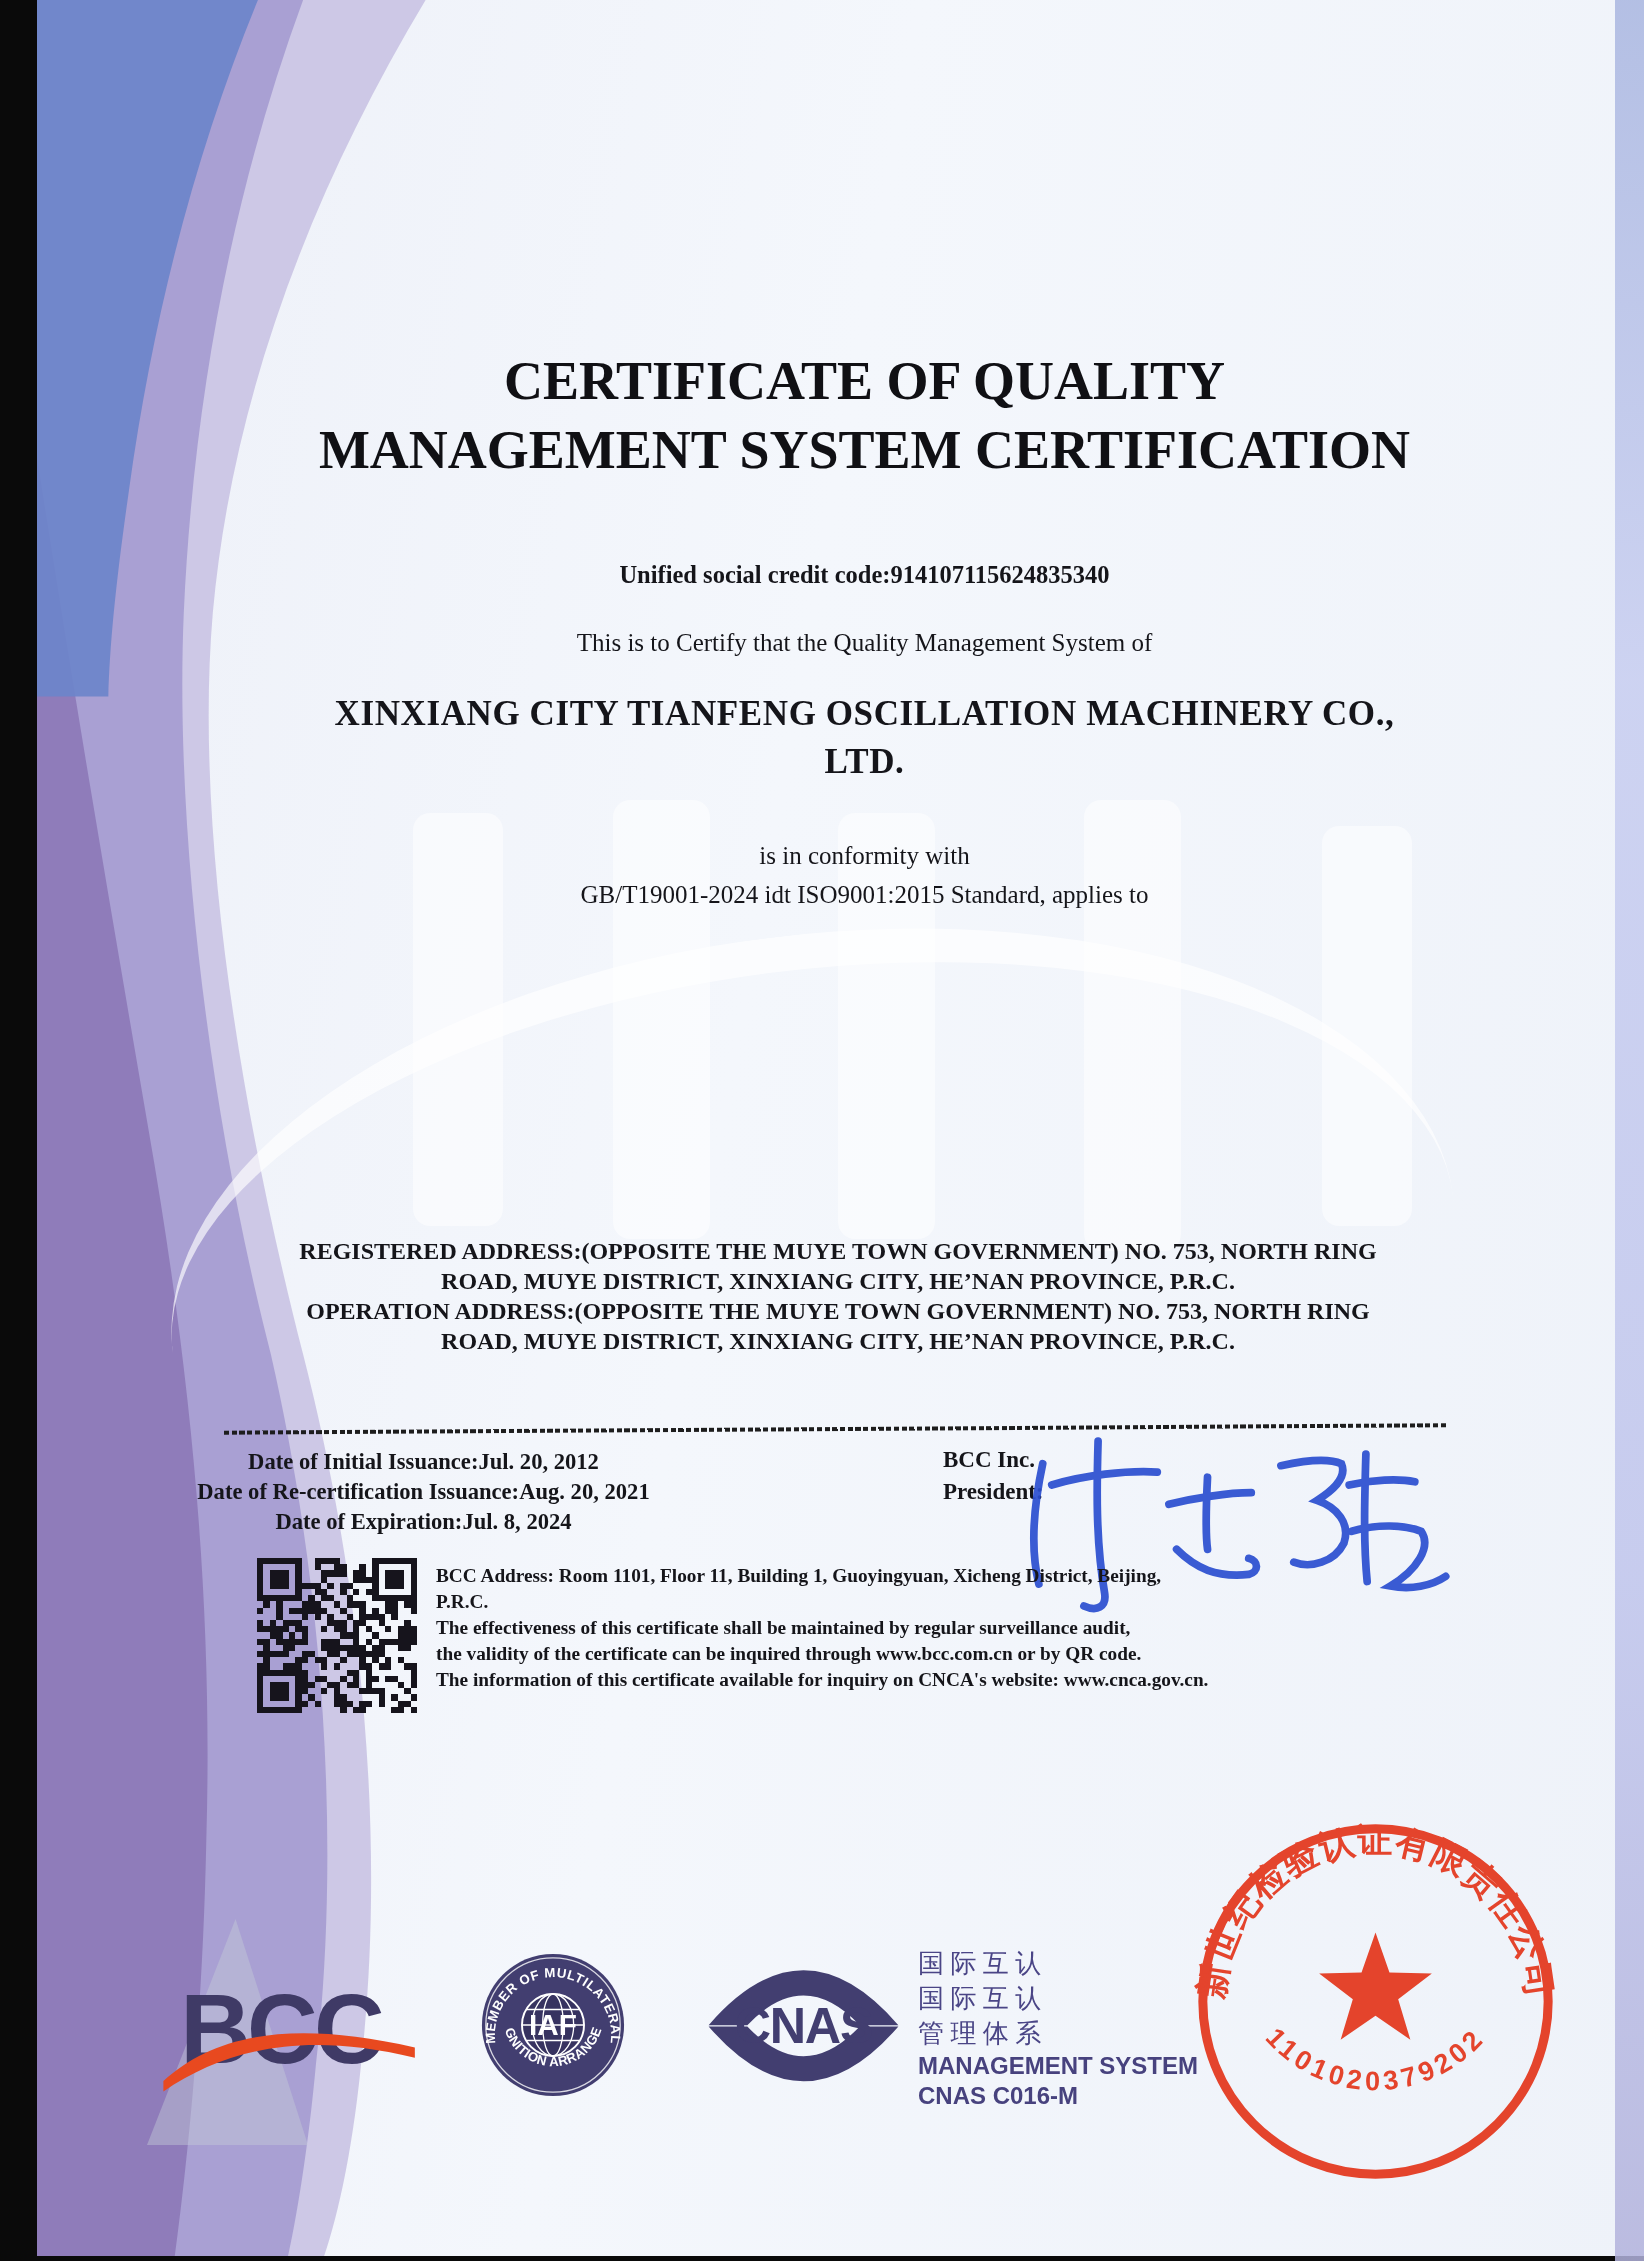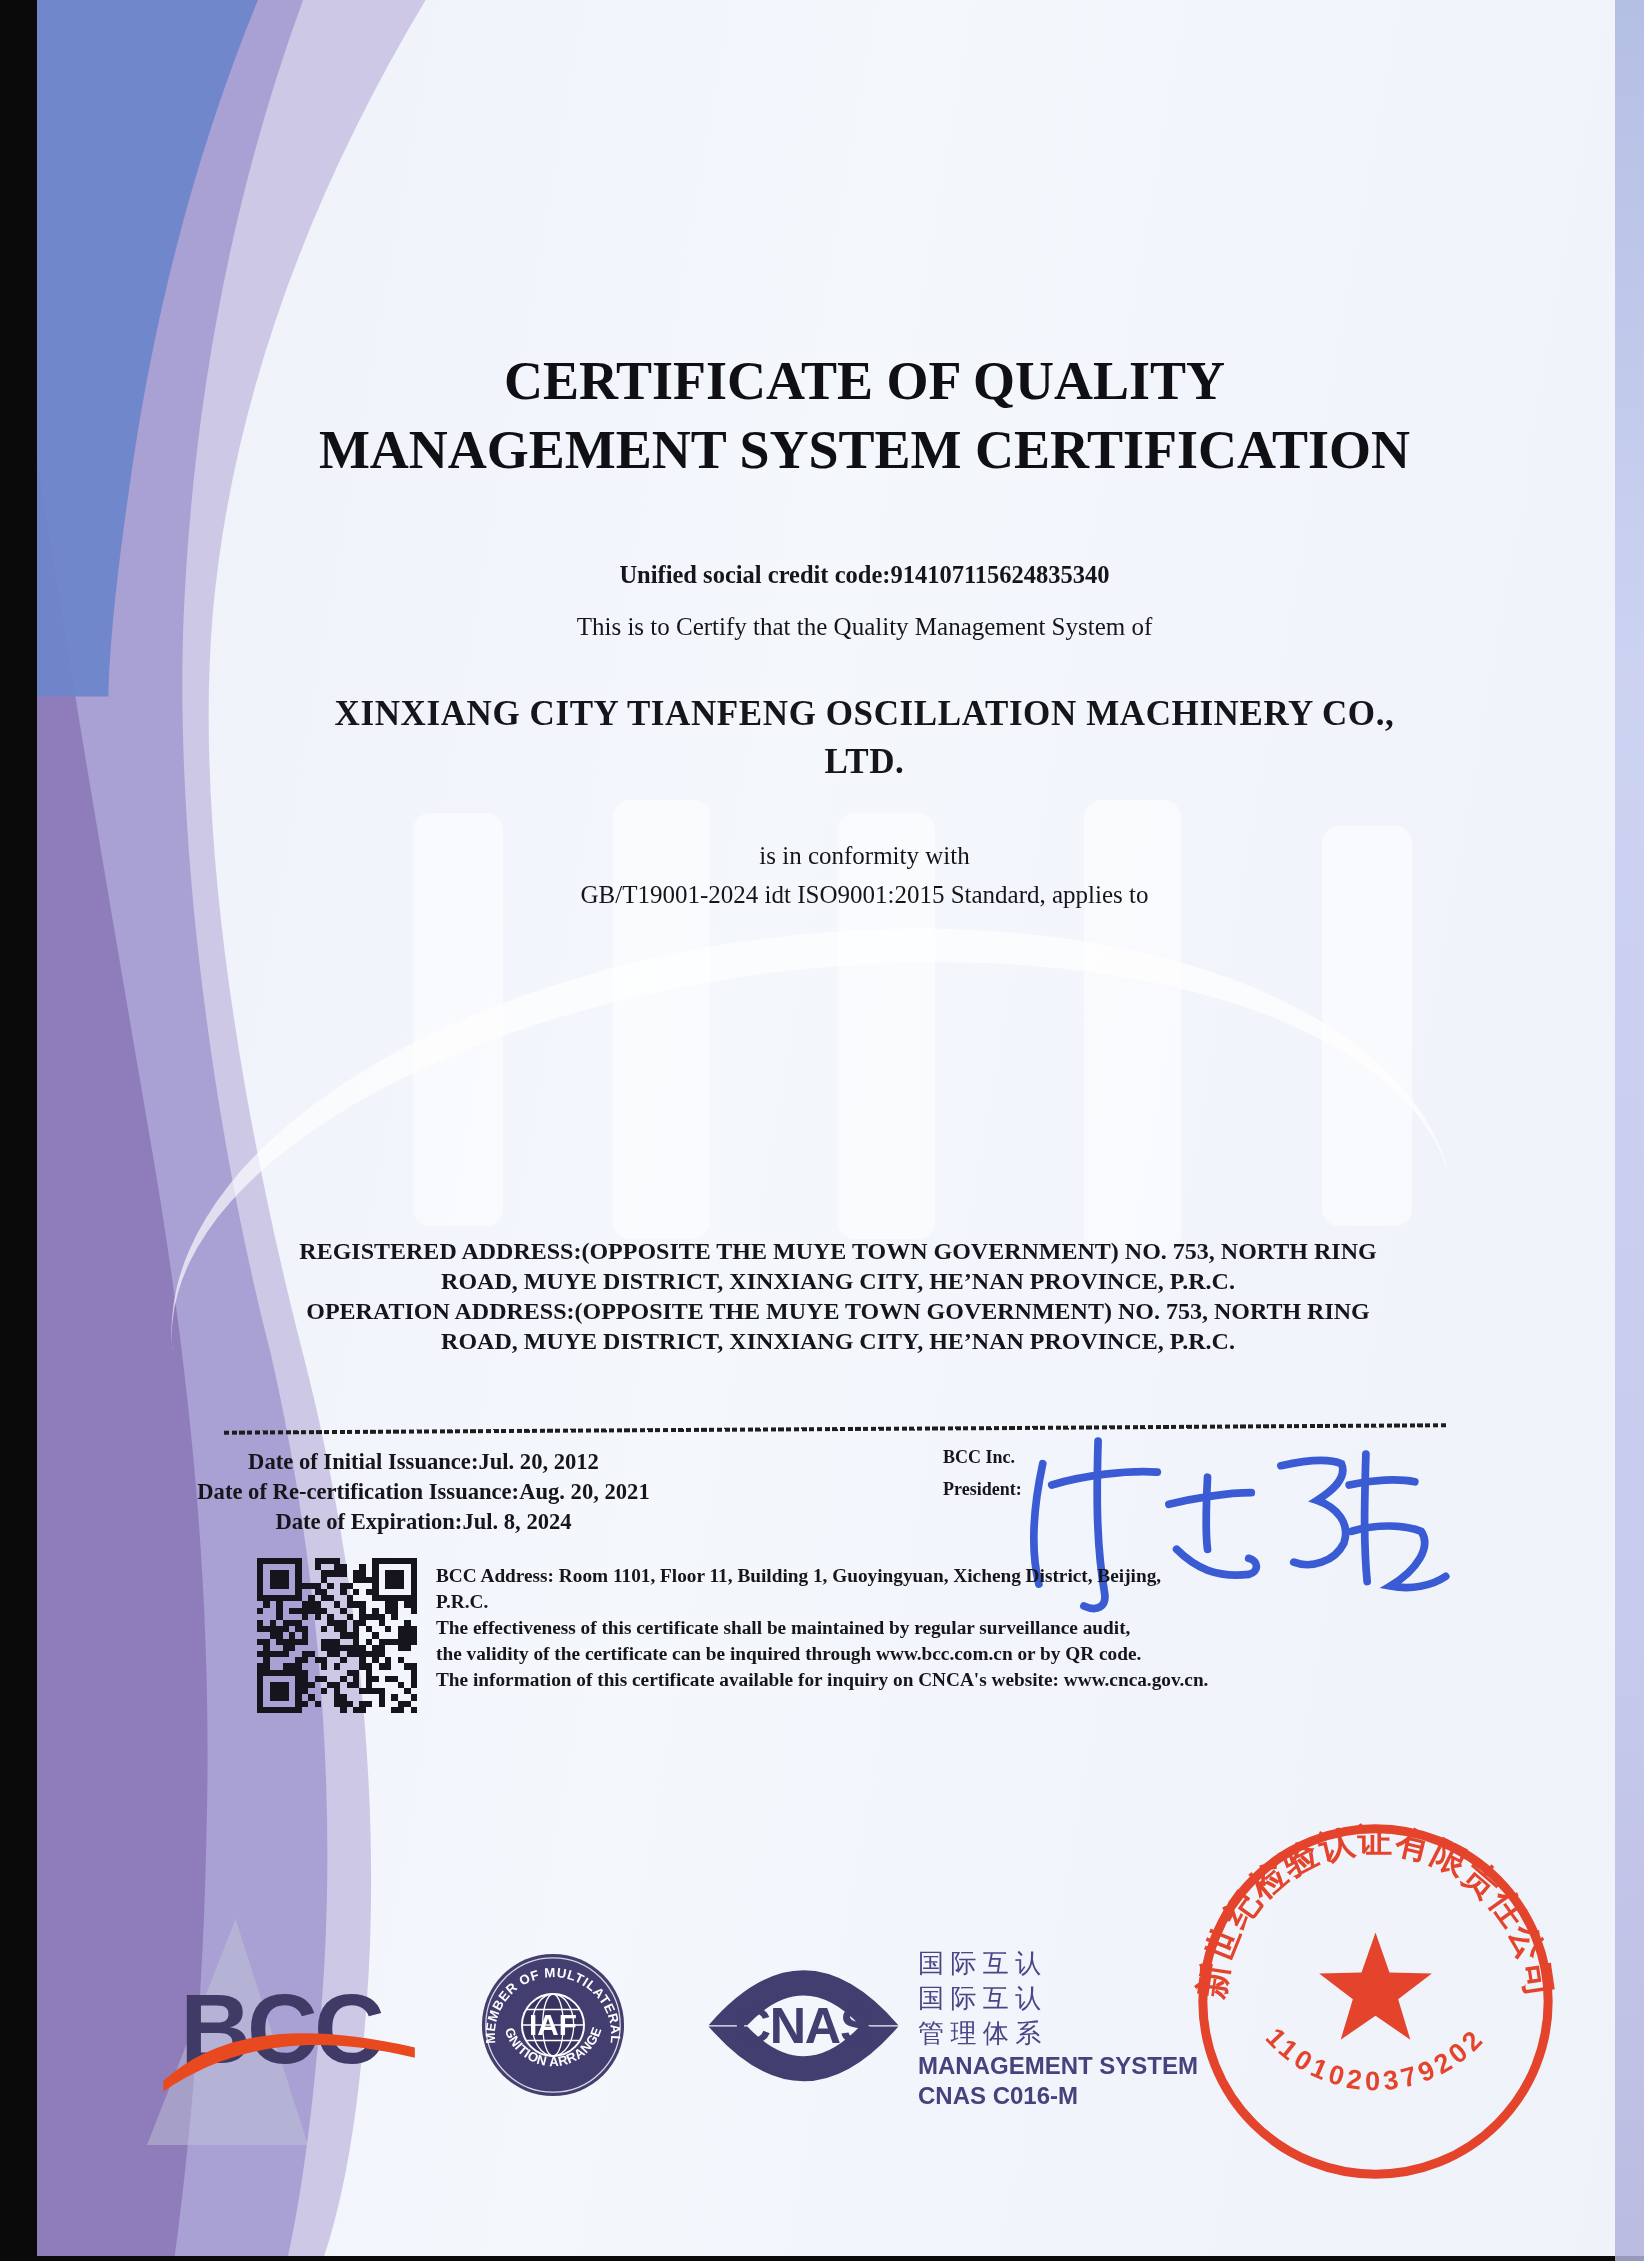--- a/index.html
+++ b/index.html
@@ -8,21 +8,21 @@
         font-family:"Liberation Serif",serif;color:#15151a;}
   .abs{position:absolute;}
   .ctr{text-align:center;left:84px;width:1561px;line-height:1.08;}
   .title{font-weight:bold;font-size:54px;letter-spacing:0px;color:#101014;}
   .meta{font-weight:bold;font-size:24.5px;}
   .plain{font-size:25px;}
   .company{font-weight:bold;font-size:35px;letter-spacing:0.6px;}
   .scope{font-size:26.4px;letter-spacing:0.3px;}
   .addr{font-weight:bold;font-size:24px;line-height:30px;}
   .dates{font-weight:bold;font-size:22.6px;line-height:30px;text-align:center;}
-  .issuer{font-size:18px;font-weight:bold;}
+  .issuer{font-size:23px;font-weight:bold;}
   .fine{font-size:19.3px;font-weight:bold;line-height:26px;}
   .dotline{height:3.9px;
      background-image:repeating-linear-gradient(90deg,#1d1d1d 0 5.2px,transparent 5.2px 7.7px);
      transform:rotate(-0.35deg);}
   .blackbar-left{left:0;top:0;width:37px;height:2261px;background:#0a0a0a;}
   .blackbar-bottom{left:0;top:2256px;width:1645px;height:5.2px;background:#0a0a0a;}
   .rightstrip{left:1615px;top:0;width:30px;height:2261px;opacity:.85;
      background:linear-gradient(180deg,#a9b6e0 0%,#c7cdf0 30%,#c0c5ec 70%,#b2b2dc 100%);}
   .wm{background:#ffffff;opacity:.5;border-radius:17px;}
   .wm-arc{width:1290px;height:645px;border:0 solid transparent;border-top:35px solid rgba(255,255,255,.65);
@@ -53,21 +53,21 @@
   <div class="abs wm" style="left:838px;top:813px;width:97px;height:426px"></div>
   <div class="abs wm" style="left:1084px;top:800px;width:97px;height:451px"></div>
   <div class="abs wm" style="left:1322px;top:826px;width:90px;height:400px"></div>
   <div class="abs wm-arc abs" style="left:168px;top:935px"></div>
 
   <div class="abs ctr title" style="top:352px">CERTIFICATE OF QUALITY</div>
   <div class="abs ctr title" style="top:421px">MANAGEMENT SYSTEM CERTIFICATION</div>
 
   <div class="abs ctr meta" style="top:562px">Unified social credit code:914107115624835340</div>
 
-  <div class="abs ctr plain" style="top:613px">This is to Certify that the Quality Management System of</div>
+  <div class="abs ctr plain" style="top:629px">This is to Certify that the Quality Management System of</div>
 
   <div class="abs ctr company" style="top:695px">XINXIANG CITY TIANFENG OSCILLATION MACHINERY CO.,</div>
   <div class="abs ctr company" style="top:743px">LTD.</div>
 
   <div class="abs ctr plain" style="top:842px">is in conformity with</div>
   <div class="abs ctr plain" style="top:881px">GB/T19001-2024 idt ISO9001:2015 Standard, applies to</div>
 
 
   <div class="abs addr" style="left:64px;width:1548px;top:1236px;text-align:center">
     <div>REGISTERED ADDRESS:(OPPOSITE THE MUYE TOWN GOVERNMENT) NO. 753, NORTH RING</div>

